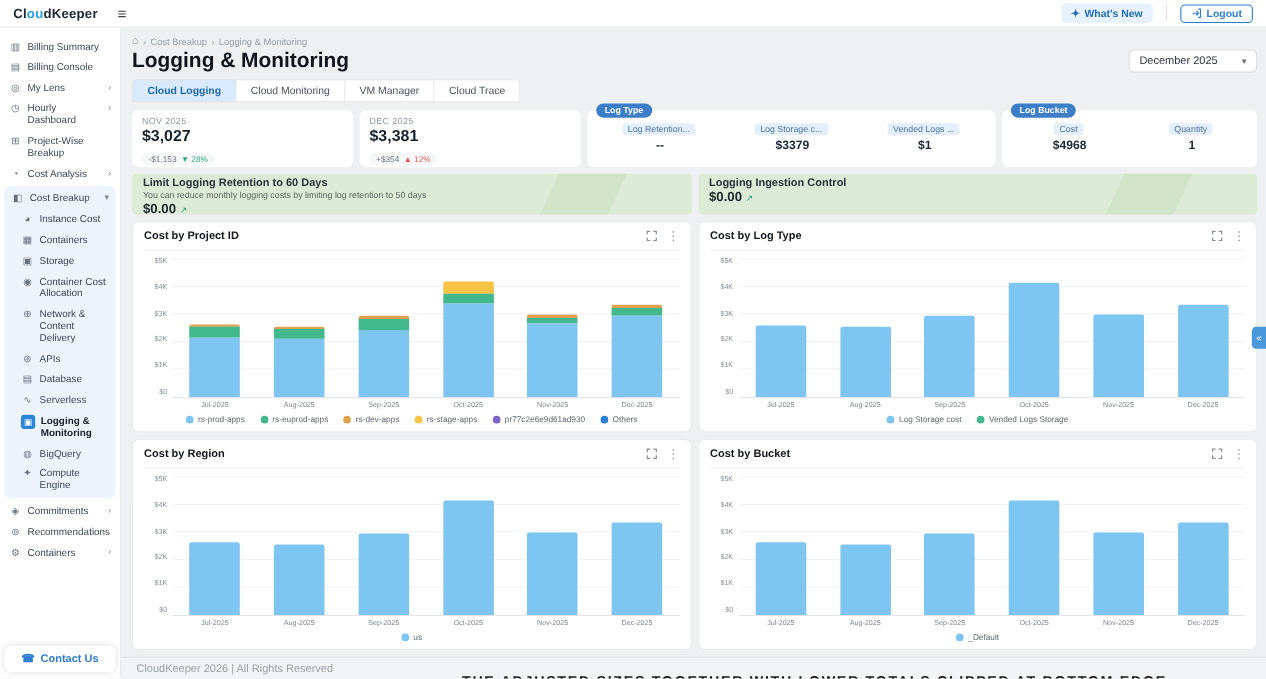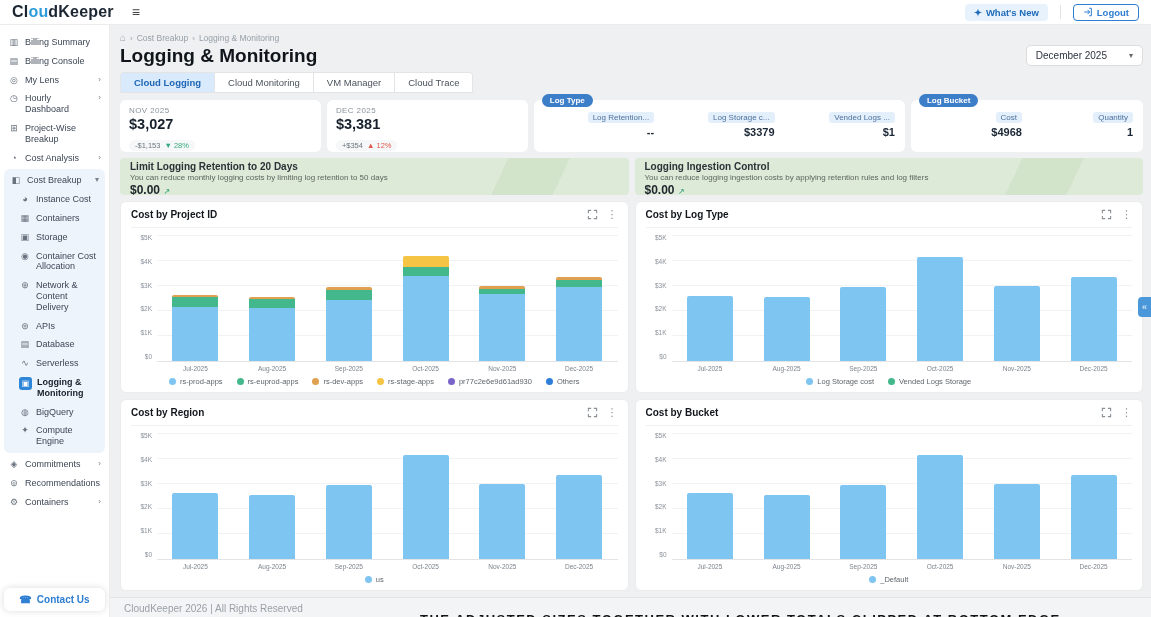--- a/index.html
+++ b/index.html
@@ -3,21 +3,21 @@
 <meta charset="utf-8">
 <style>
   * { box-sizing: border-box; margin: 0; padding: 0; }
   html,body { width:1151px; height:617px; }
   body { font-family:"Liberation Sans",sans-serif; background:#eef0f1; overflow:hidden; }
   .app { position:relative; width:1151px; height:617px; overflow:hidden; }
 
   
   .topbar { position:absolute; top:0; left:0; right:0; height:25px; background:#fff;
     border-bottom:1px solid #ececec; display:flex; align-items:center; padding:0 12px; z-index:10; }
-  .logo { font-size:16px; font-weight:700; color:#1c2633; letter-spacing:.2px; }
+  .logo { font-size:12px; font-weight:700; color:#1c2633; letter-spacing:.2px; }
   .logo .blue { color:#2d9cdb; }
   .hamburger { margin-left:18px; font-size:14px; color:#444; cursor:pointer; line-height:1; }
   .topbar-right { margin-left:auto; display:flex; align-items:center; }
   .whats-new { background:#e8f2fd; color:#1f6bb8; font-size:9.5px; font-weight:700;
     padding:3px 9px; border-radius:4px; border:none; cursor:pointer; display:flex; align-items:center; gap:4px;
     font-family:inherit; }
   .top-divider { width:1px; height:14px; background:#e2e2e2; margin:0 12px; }
   .logout { background:#fff; color:#2d7dd2; border:1px solid #2d7dd2; font-size:9.5px; font-weight:700;
     padding:2px 9px; border-radius:4px; cursor:pointer; display:flex; align-items:center; gap:4px; font-family:inherit; }
 
@@ -64,21 +64,21 @@
   .stat-value { font-size:14.5px; font-weight:700; color:#16202c; margin:1px 0 2px; }
   .stat-delta { display:inline-flex; align-items:center; gap:4px; background:#f6f7f8; border-radius:8px;
     padding:1px 6px; font-size:7.5px; }
   .delta-amt { color:#6d757e; }
   .log-panel { position:relative; background:#fff; border-radius:6px; padding:12px 10px 5px; }
   .log-panel.wide { flex:1.92; }
   .log-panel.narrow { flex:1.16; }
   .panel-badge { position:absolute; top:-6px; left:8px; background:#3d7ec9; color:#fff; font-size:8px;
     font-weight:700; padding:2px 8px; border-radius:8px; }
   .panel-cols { display:flex; gap:10px; }
-  .panel-col { display:flex; flex-direction:column; align-items:flex-end; gap:3px; flex:1; }
+  .panel-col { display:flex; flex-direction:column; align-items:center; gap:3px; flex:1; }
   .col-chip { background:#e3effb; color:#4d729e; font-size:8px; padding:1px 5px; border-radius:3px; white-space:nowrap; }
   .col-val { font-size:11px; font-weight:700; color:#1d2836; padding-left:2px; }
 
   
   .banners { display:flex; gap:6px; margin-top:6px; height:37px; }
   .banner { position:relative; flex:1; background:#dcead7; border-radius:4px; padding:3px 10px; overflow:hidden; cursor:pointer; }
   .banner::after { content:""; position:absolute; top:-10px; bottom:-10px; right:-30px; width:220px;
     background:linear-gradient(115deg, rgba(0,0,0,0) 30%, #d0e2c8 30%, #d0e2c8 55%, rgba(0,0,0,0) 55%); opacity:.8; }
   .banner-title { font-size:10px; font-weight:700; color:#2c3138; }
   .banner-desc { font-size:8px; color:#5d6660; margin:1px 0; }
@@ -309,27 +309,26 @@
             <div class="panel-col">
               <span class="col-chip">Quantity</span>
               <div class="col-val">1</div>
             </div>
           </div>
         </div>
       </div>
 
     <div class="banners">
         <div class="banner">
-          <div class="banner-title">Limit Logging Retention to 20 Days</div>
+          <div class="banner-title">Limit Logging Retention to 60 Days</div>
           <div class="banner-desc">You can reduce monthly logging costs by limiting log retention to 50 days</div>
           <div class="banner-amt">$0.00 <span class="ext">↗</span></div>
         </div>
         <div class="banner">
           <div class="banner-title">Logging Ingestion Control</div>
-          <div class="banner-desc">You can reduce logging ingestion costs by applying retention rules and log filters</div>
           <div class="banner-amt">$0.00 <span class="ext">↗</span></div>
         </div>
       </div>
 
     <div class="charts-grid">
         <section class="chart-card">
           <div class="chart-head">
             <h3 class="chart-title">Cost by Project ID</h3>
             <div class="chart-actions">
               <span class="ic">

